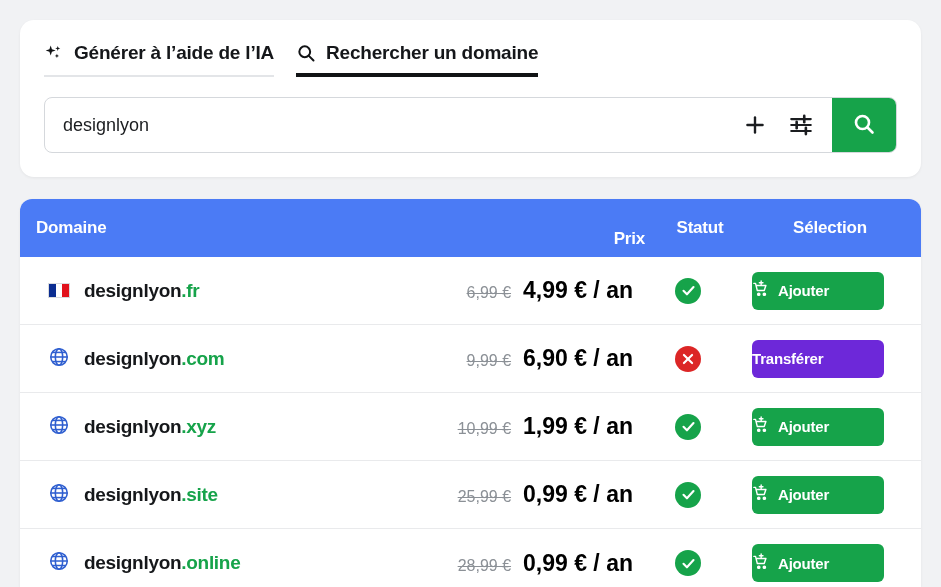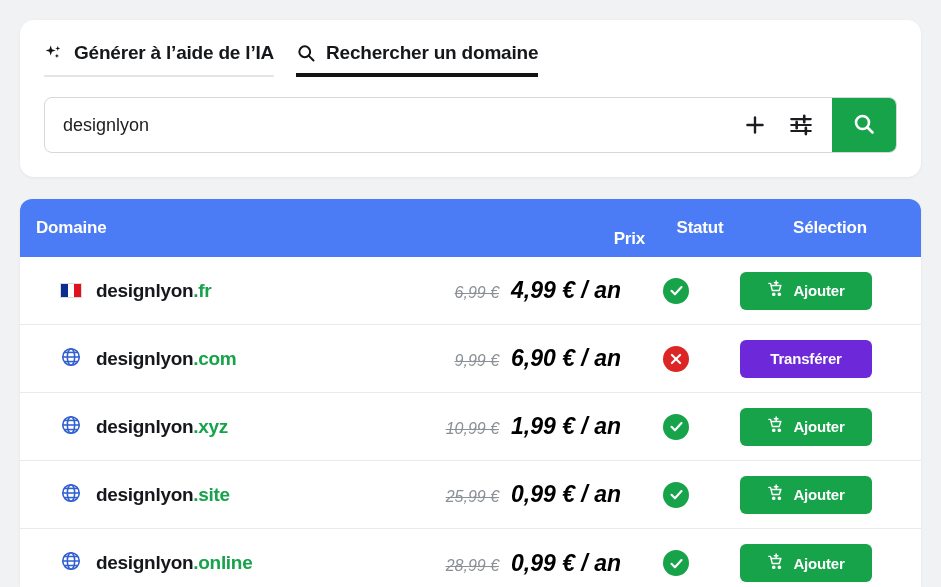--- a/index.html
+++ b/index.html
@@ -127,21 +127,21 @@
   }
   .col-domain { flex: 1; }
   .col-price  { width: 200px; text-align: right; margin-top: 21px; }
   .col-status { width: 110px; text-align: center; }
   .col-select { width: 150px; text-align: center; }
 
   .row {
     display: flex;
     align-items: center;
     height: 68px;
-    padding: 0 40px;
+    padding: 0 28px;
     border-bottom: 1px solid #e9eaec;
     background: #fff;
   }
   .row:last-child { border-bottom: none; }
 
   .domain-cell {
     display: flex;
     align-items: center;
     gap: 14px;
   }
@@ -153,21 +153,20 @@
   }
   .tld { color: #16a34a; }
 
   .price-cell {
     width: 200px;
     display: flex;
     align-items: baseline;
     justify-content: flex-end;
     gap: 12px;
     white-space: nowrap;
-    font-style: italic;
   }
   .old-price {
     font-size: 16px;
     color: #8b9096;
     text-decoration: line-through;
     font-weight: 400;
   }
   .new-price {
     font-size: 23px;
     font-weight: 700;
@@ -189,21 +188,20 @@
     height: 38px;
     border: none;
     border-radius: 6px;
     color: #fff;
     font-size: 15px;
     font-weight: 700;
     font-family: "Liberation Sans", sans-serif;
     cursor: pointer;
     display: flex;
     align-items: center;
-    justify-content: center;
     gap: 8px;
     letter-spacing: -0.2px;
   }
   .btn-add { background: #16a34a; }
   .btn-transfer { background: #6d28d9; }
 
   .flag {
     width: 22px; height: 15px;
     display: flex;
     border: 1px solid #d9dbde;

